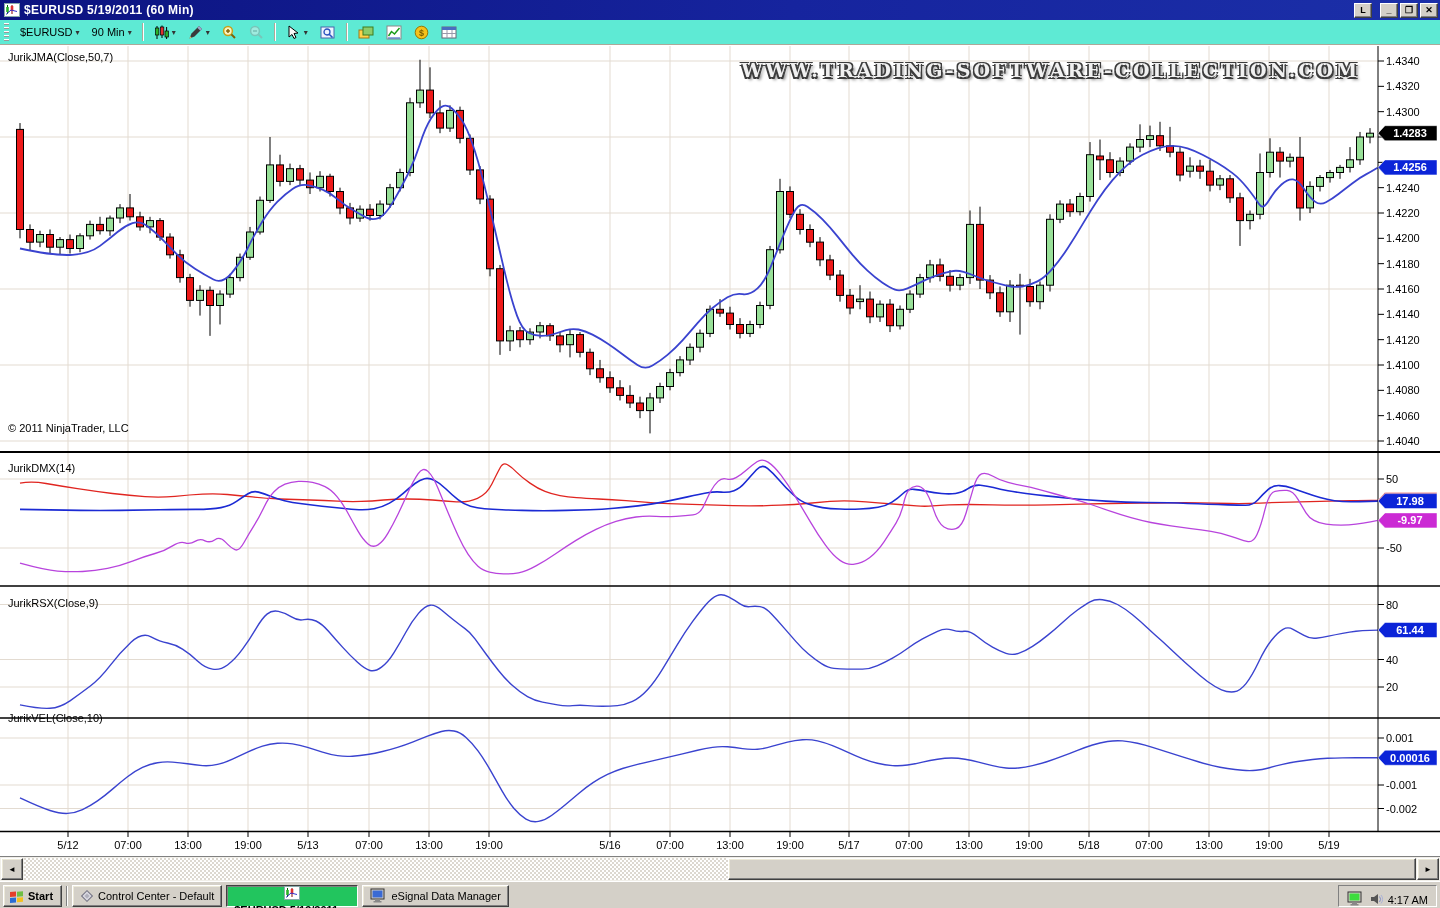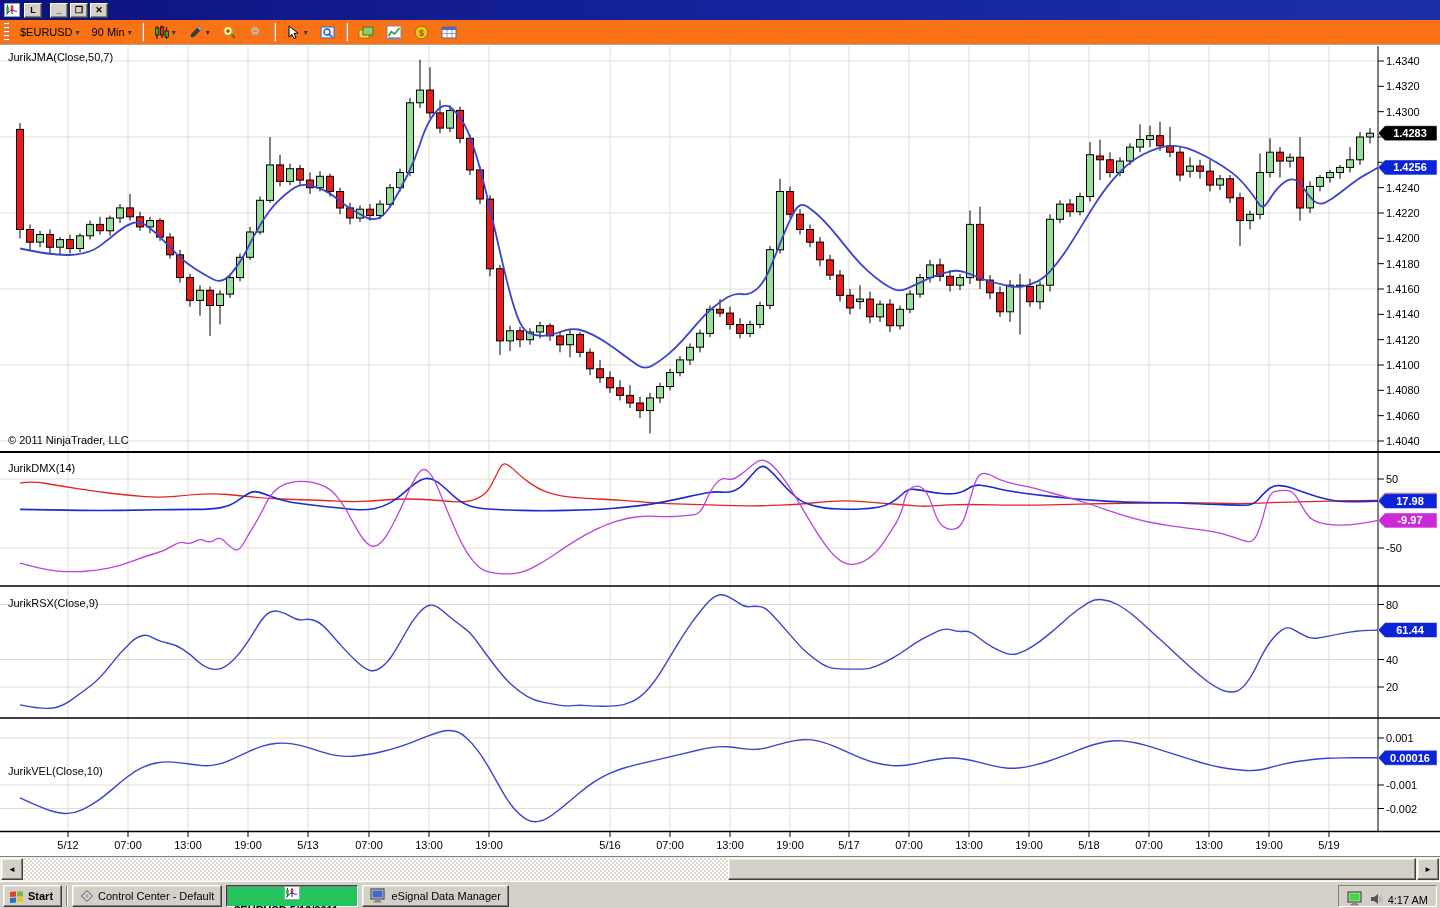--- a/index.html
+++ b/index.html
@@ -8,21 +8,21 @@
   
   .titlebar{height:20px;background:linear-gradient(90deg,#0c1380,#16249e 55%,#1b2fa8);display:flex;align-items:center;padding:0 2px;color:#fff;}
   .title-icon{width:16px;height:14px;margin:0 4px 0 2px;display:inline-flex;}
   .title-text{font-size:12px;font-weight:bold;letter-spacing:.3px;flex:1;white-space:nowrap;}
   .win-buttons{display:flex;gap:2px;align-items:center;}
   .winbtn{width:18px;height:15px;font:bold 9px "Liberation Sans",sans-serif;background:#d4d0c8;color:#000;
     border:1px solid;border-color:#fff #404040 #404040 #fff;box-shadow:inset -1px -1px 0 #808080;
     display:flex;align-items:center;justify-content:center;padding:0;cursor:default;}
   .winbtn.gap{margin-right:6px;}
   
-  .toolbar{height:24px;background:#f97316;border-bottom:1px solid #aca899;display:flex;align-items:center;padding:12px 4px;gap:2px;}
+  .toolbar{height:24px;background:#5eead4;border-bottom:1px solid #aca899;display:flex;align-items:center;padding:12px 4px;gap:2px;}
   .grip{width:5px;height:18px;margin-right:4px;background:repeating-linear-gradient(#fff 0 1px,#999 1px 2px,transparent 2px 4px);}
   .t-btn{display:flex;align-items:center;gap:3px;height:20px;padding:1px 4px;background:transparent;border:1px solid transparent;font:11px "Liberation Sans",sans-serif;color:#000;cursor:default;}
   .t-btn .arrow{font-size:8px;color:#333;}
   .t-btn.disabled{opacity:.45;}
   .t-sep{width:2px;height:18px;border-left:1px solid #aca899;border-right:1px solid #fff;margin:0 3px;}
   .t-ico{display:inline-flex;}
   
   .chart-wrap{position:relative;width:1440px;height:811px;background:#fff;}
   #chart-svg{position:absolute;left:0;top:0;}
   .panel-label{position:absolute;left:8px;font:11px "Liberation Sans",sans-serif;color:#000;white-space:nowrap;}
@@ -55,20 +55,21 @@
     <span class="title-icon">
       <svg width="16" height="14">
           <rect width="15" height="13" x="0.5" y="0.5" fill="#fff" stroke="#8aa"></rect>
           <line x1="3.5" y1="2" x2="3.5" y2="11" stroke="#060"></line>
           <rect x="2.2" y="4" width="2.6" height="5" fill="#2ab32a"></rect>
           <line x1="8" y1="2" x2="8" y2="11" stroke="#800"></line>
           <rect x="6.7" y="3" width="2.6" height="5" fill="#e03030"></rect>
           <polyline points="2,11.5 7,7 13,8.5" stroke="#33c" fill="none"></polyline>
         </svg>
     </span>
+    <span class="title-text">$EURUSD  5/19/2011 (60 Min)</span>
     <span class="win-buttons">
       <button class="winbtn gap">L</button>
       <button class="winbtn">_</button>
       <button class="winbtn">❐</button>
       <button class="winbtn">✕</button>
     </span>
   </div>
 
   <div class="toolbar" id="toolbar">
     <span class="grip"></span>
@@ -620,24 +621,25 @@
         <line x1="1149" y1="831" x2="1149" y2="836" stroke="#000"></line>
         <text x="1149" y="848" font-family="Liberation Sans,sans-serif" font-size="11" fill="#000" text-anchor="middle">07:00</text>
         <line x1="1209" y1="831" x2="1209" y2="836" stroke="#000"></line>
         <text x="1209" y="848" font-family="Liberation Sans,sans-serif" font-size="11" fill="#000" text-anchor="middle">13:00</text>
         <line x1="1269" y1="831" x2="1269" y2="836" stroke="#000"></line>
         <text x="1269" y="848" font-family="Liberation Sans,sans-serif" font-size="11" fill="#000" text-anchor="middle">19:00</text>
         <line x1="1329" y1="831" x2="1329" y2="836" stroke="#000"></line>
         <text x="1329" y="848" font-family="Liberation Sans,sans-serif" font-size="11" fill="#000" text-anchor="middle">5/19</text>
       </svg>
     <div class="panel-label" style="top:6px">JurikJMA(Close,50,7)</div>
-    <div class="panel-label" style="top:389px">© 2011 NinjaTrader, LLC</div>
+    <div class="panel-label" style="top:377px">© 2011 NinjaTrader, LLC</div>
     <div class="panel-label" style="top:417px">JurikDMX(14)</div>
     <div class="panel-label" style="top:552px">JurikRSX(Close,9)</div>
-    <div class="panel-label" style="top:720px">JurikVEL(Close,10)</div>
+    <div class="panel-label" style="top:667px">JurikVEL(Close,10)</div>
+    <div class="watermark">WWW.TRADING-SOFTWARE-COLLECTION.COM</div>
   </div>
 
   <div class="hscroll">
     <div class="sb-btn sb-left">◄</div>
     <div class="sb-track"></div>
     <div class="sb-thumb"></div>
     <div class="sb-btn sb-right">►</div>
   </div>
 
   <div class="taskbar">

